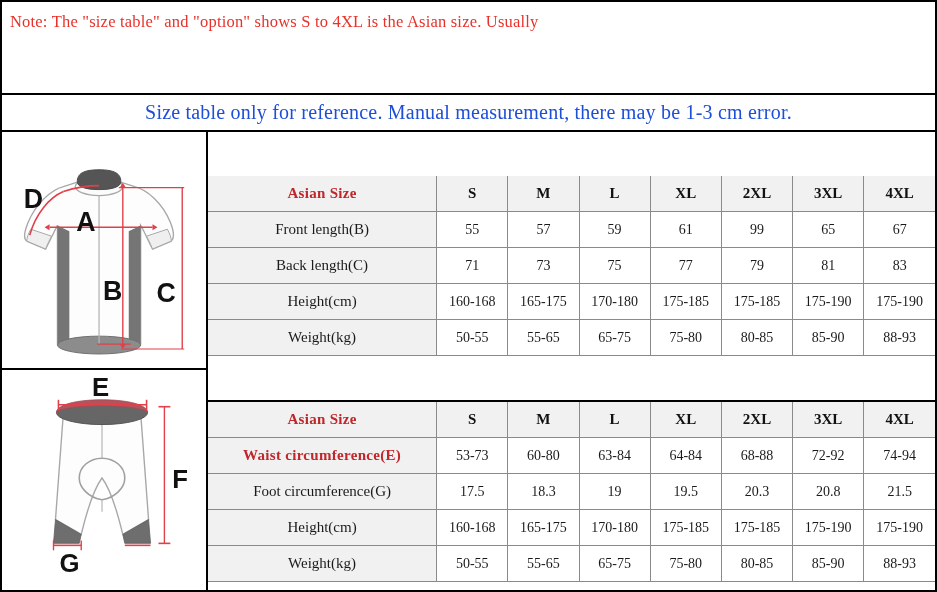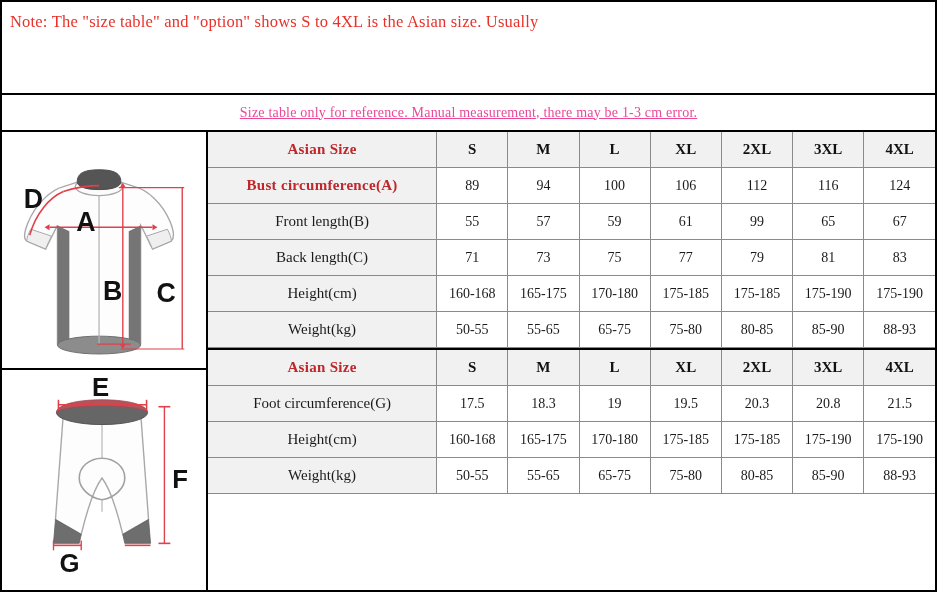--- a/index.html
+++ b/index.html
@@ -46,25 +46,24 @@
     width: 937px;
     height: 38px;
     border: 2px solid #000000;
     border-top-width: 1px;
     display: flex;
     align-items: center;
     justify-content: center;
     background: #ffffff;
   }
   .ref-line {
-    color: #ec4899;
-    font-size: 14px;
+    color: #1d4ed8;
+    font-size: 20px;
     letter-spacing: 0.2px;
     white-space: nowrap;
-    text-decoration: underline;
   }
 
   
   .main-area {
     display: flex;
     width: 937px;
     height: 460px;
     box-sizing: border-box;
     border: 2px solid #000000;
     border-top: 0;
@@ -92,20 +91,21 @@
   .tables-col {
     flex: 1 1 auto;
     display: flex;
     flex-direction: column;
   }
 
   table.size-table {
     border-collapse: collapse;
     table-layout: fixed;
     width: 100%;
+    margin-top: 44px;
   }
   table.size-table td {
     border: 1px solid #8a8a8a;
     text-align: center;
     vertical-align: middle;
     font-size: 14.5px;
     color: #1a1a1a;
     background: #ffffff;
     height: 35px;
     padding: 0 2px;
@@ -270,30 +270,20 @@
             <td class="rowlabel redlabel">Asian Size</td>
             <td class="sizehead">S</td>
             <td class="sizehead">M</td>
             <td class="sizehead">L</td>
             <td class="sizehead">XL</td>
             <td class="sizehead">2XL</td>
             <td class="sizehead">3XL</td>
             <td class="sizehead">4XL</td>
           </tr>
 
-          <tr>
-            <td class="rowlabel redlabel">Bust circumference(A)</td>
-            <td class="datacell">89</td>
-            <td class="datacell">94</td>
-            <td class="datacell">100</td>
-            <td class="datacell">106</td>
-            <td class="datacell">112</td>
-            <td class="datacell">116</td>
-            <td class="datacell">124</td>
-          </tr>
 
           <tr>
             <td class="rowlabel">Front length(B)</td>
             <td class="datacell">55</td>
             <td class="datacell">57</td>
             <td class="datacell">59</td>
             <td class="datacell">61</td>
             <td class="datacell">99</td>
             <td class="datacell">65</td>
             <td class="datacell">67</td>
@@ -351,20 +341,30 @@
             <td class="rowlabel redlabel">Asian Size</td>
             <td class="sizehead">S</td>
             <td class="sizehead">M</td>
             <td class="sizehead">L</td>
             <td class="sizehead">XL</td>
             <td class="sizehead">2XL</td>
             <td class="sizehead">3XL</td>
             <td class="sizehead">4XL</td>
           </tr>
 
+          <tr>
+            <td class="rowlabel redlabel">Waist circumference(E)</td>
+            <td class="datacell">53-73</td>
+            <td class="datacell">60-80</td>
+            <td class="datacell">63-84</td>
+            <td class="datacell">64-84</td>
+            <td class="datacell">68-88</td>
+            <td class="datacell">72-92</td>
+            <td class="datacell">74-94</td>
+          </tr>
 
 
           <tr>
             <td class="rowlabel">Foot circumference(G)</td>
             <td class="datacell">17.5</td>
             <td class="datacell">18.3</td>
             <td class="datacell">19</td>
             <td class="datacell">19.5</td>
             <td class="datacell">20.3</td>
             <td class="datacell">20.8</td>

